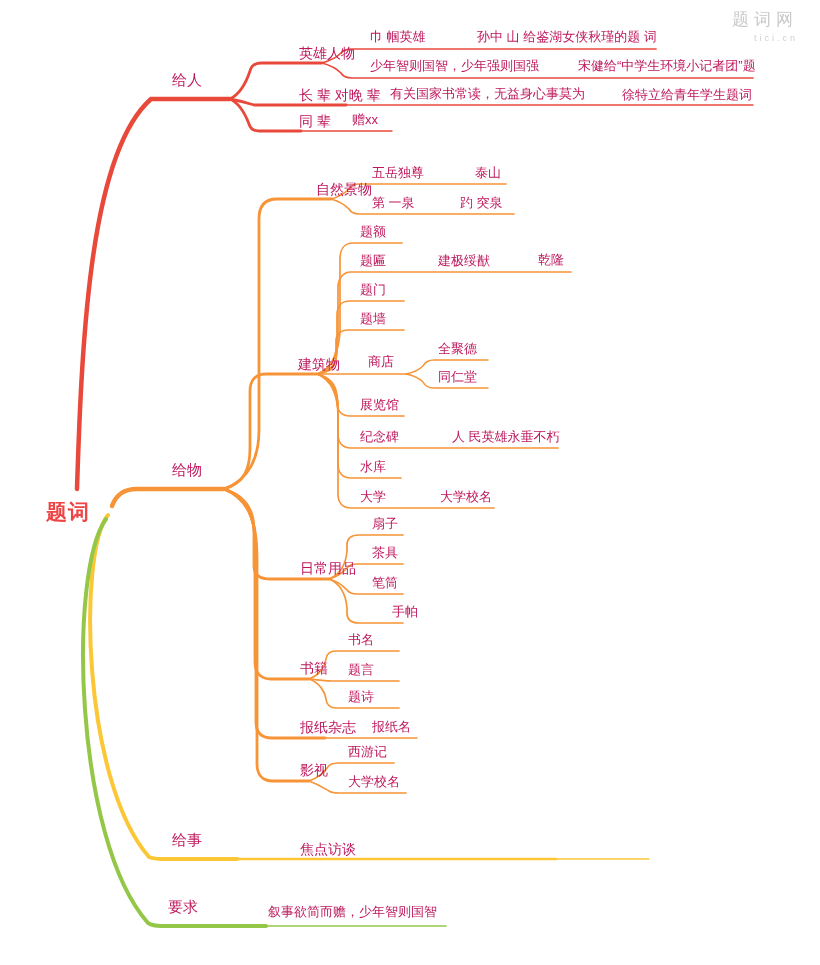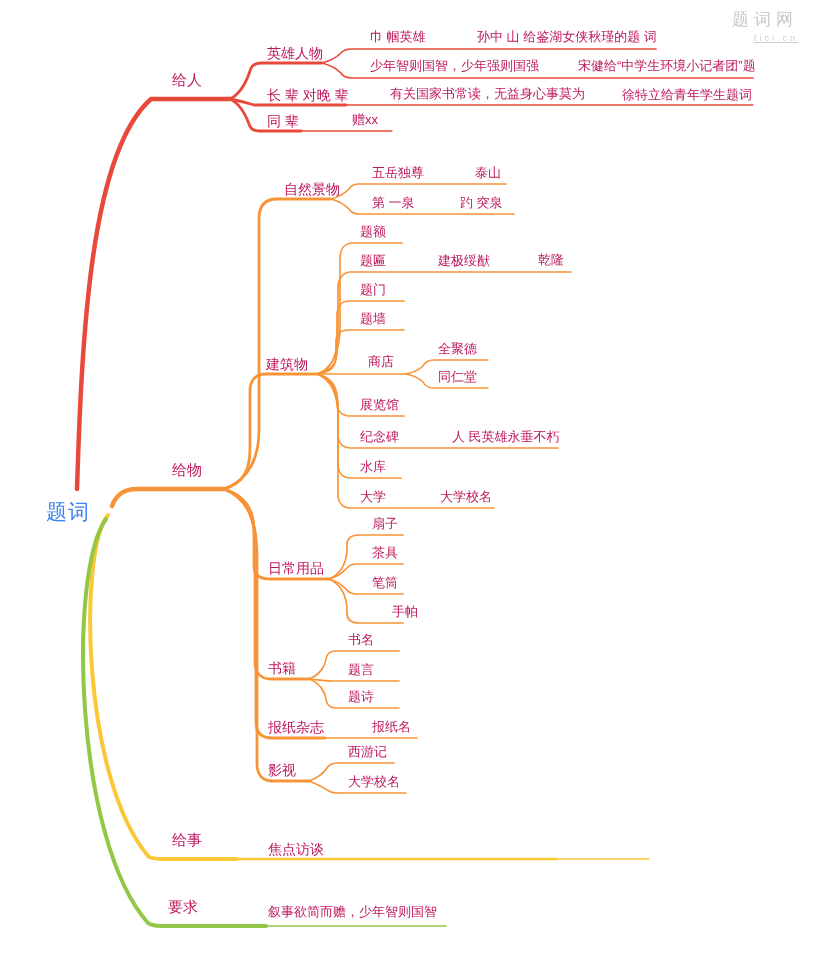--- a/index.html
+++ b/index.html
@@ -2,30 +2,30 @@
 <html><head>
 <meta charset="utf-8">
 <style>
   html,body{margin:0;padding:0;background:#fff;}
   .stage{position:relative;width:820px;height:965px;background:#ffffff;overflow:hidden;
          font-family:"Liberation Sans","DejaVu Sans",sans-serif;}
   svg.lines{position:absolute;left:0;top:0;width:820px;height:965px;}
   svg.lines path{fill:none;stroke-linecap:round;}
   .node{position:absolute;white-space:nowrap;color:#be185d;line-height:1.15;}
   .lvl1{font-size:15px;}
-  .lvl2{font-size:14px;}
+  .lvl2{font-size:14px;margin-left:32px;}
   .lvl3{font-size:13px;}
   .note{font-size:13px;}
   .note-sm{font-size:12.5px;line-height:16px;}
-  .root-label{position:absolute;left:46px;top:498px;font-size:21px;font-weight:normal;
-              color:#3b82f6;letter-spacing:1px;white-space:nowrap;}
+  .root-label{position:absolute;left:46px;top:498px;font-size:21px;font-weight:bold;
+              color:#ef4444;letter-spacing:1px;white-space:nowrap;}
   .watermark{position:absolute;right:22px;top:8px;text-align:right;color:#c9c9c9;}
   .watermark .wm-title{font-family:"DejaVu Serif","Liberation Serif",serif;
                        font-size:17px;letter-spacing:5px;}
-  .watermark .wm-domain{font-size:9px;letter-spacing:3px;margin-top:2px;color:#cfcfcf;text-decoration:underline;}
+  .watermark .wm-domain{font-size:9px;letter-spacing:3px;margin-top:2px;color:#cfcfcf;}
 </style>
 </head>
 <body>
 
 <div class="stage">
 
   <svg class="lines">
 
     <path stroke-width="4.5" d="M 77 489 C 82 330 91 152 151 99 L 230 99" stroke="#e9493a"></path>
     <path stroke-width="2.8" d="M 230 99 C 242 93 247 80 250 71 Q 252 63 261 63 L 322 63" stroke="#e9493a"></path>

